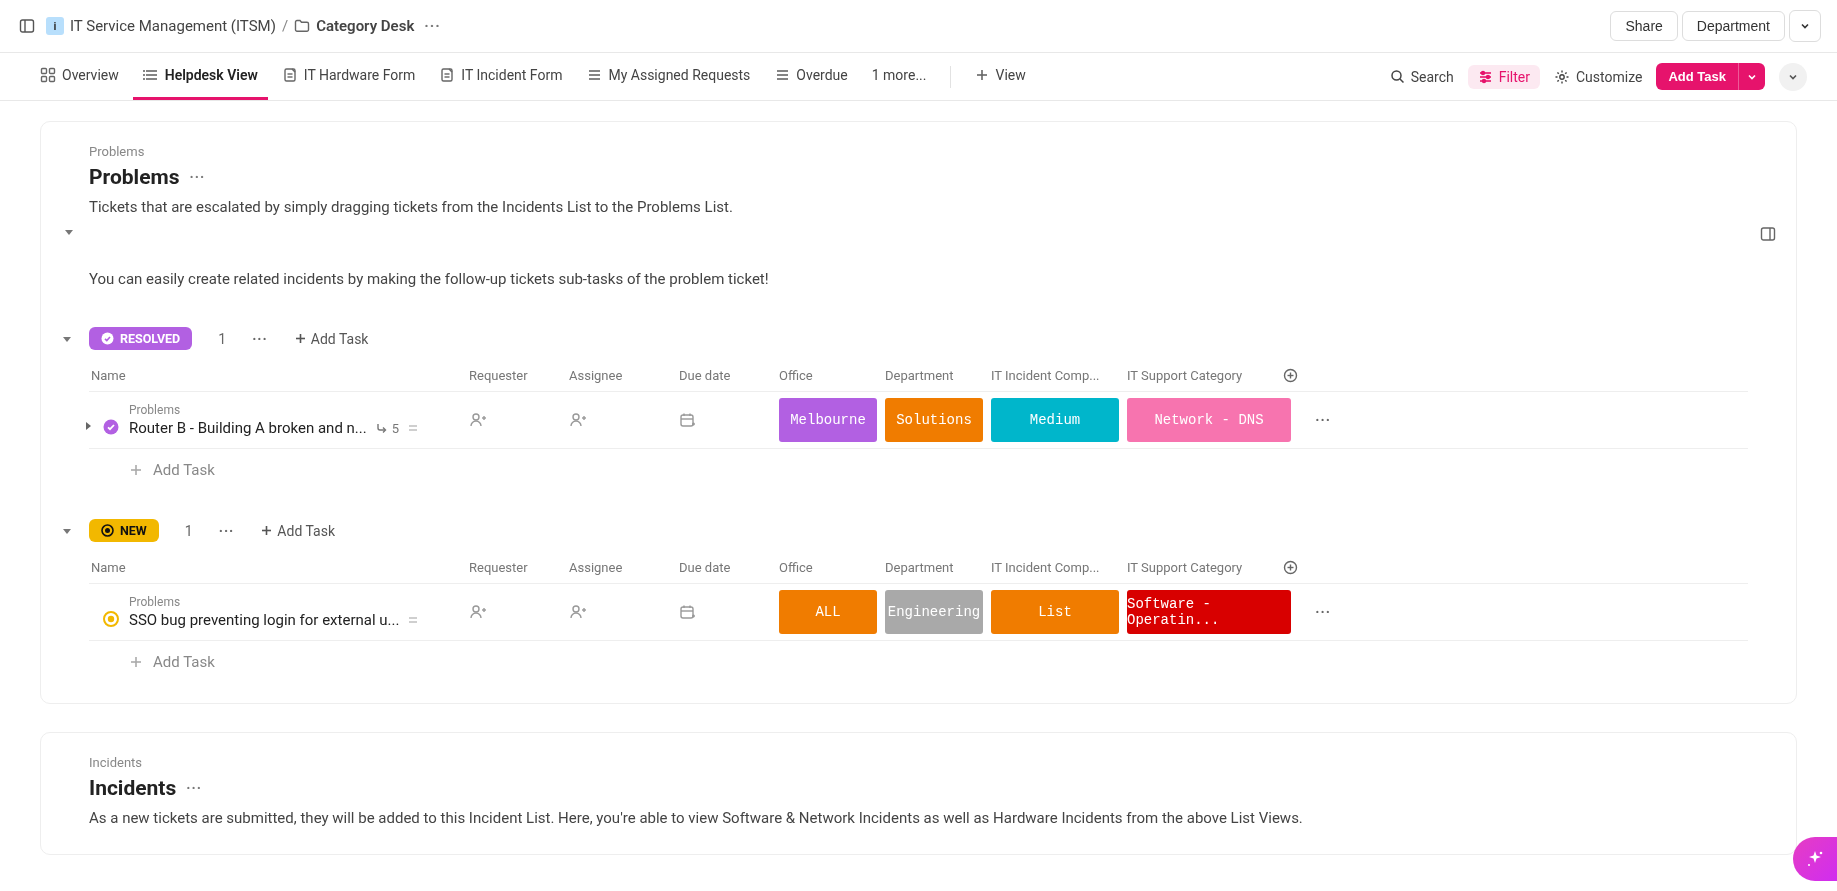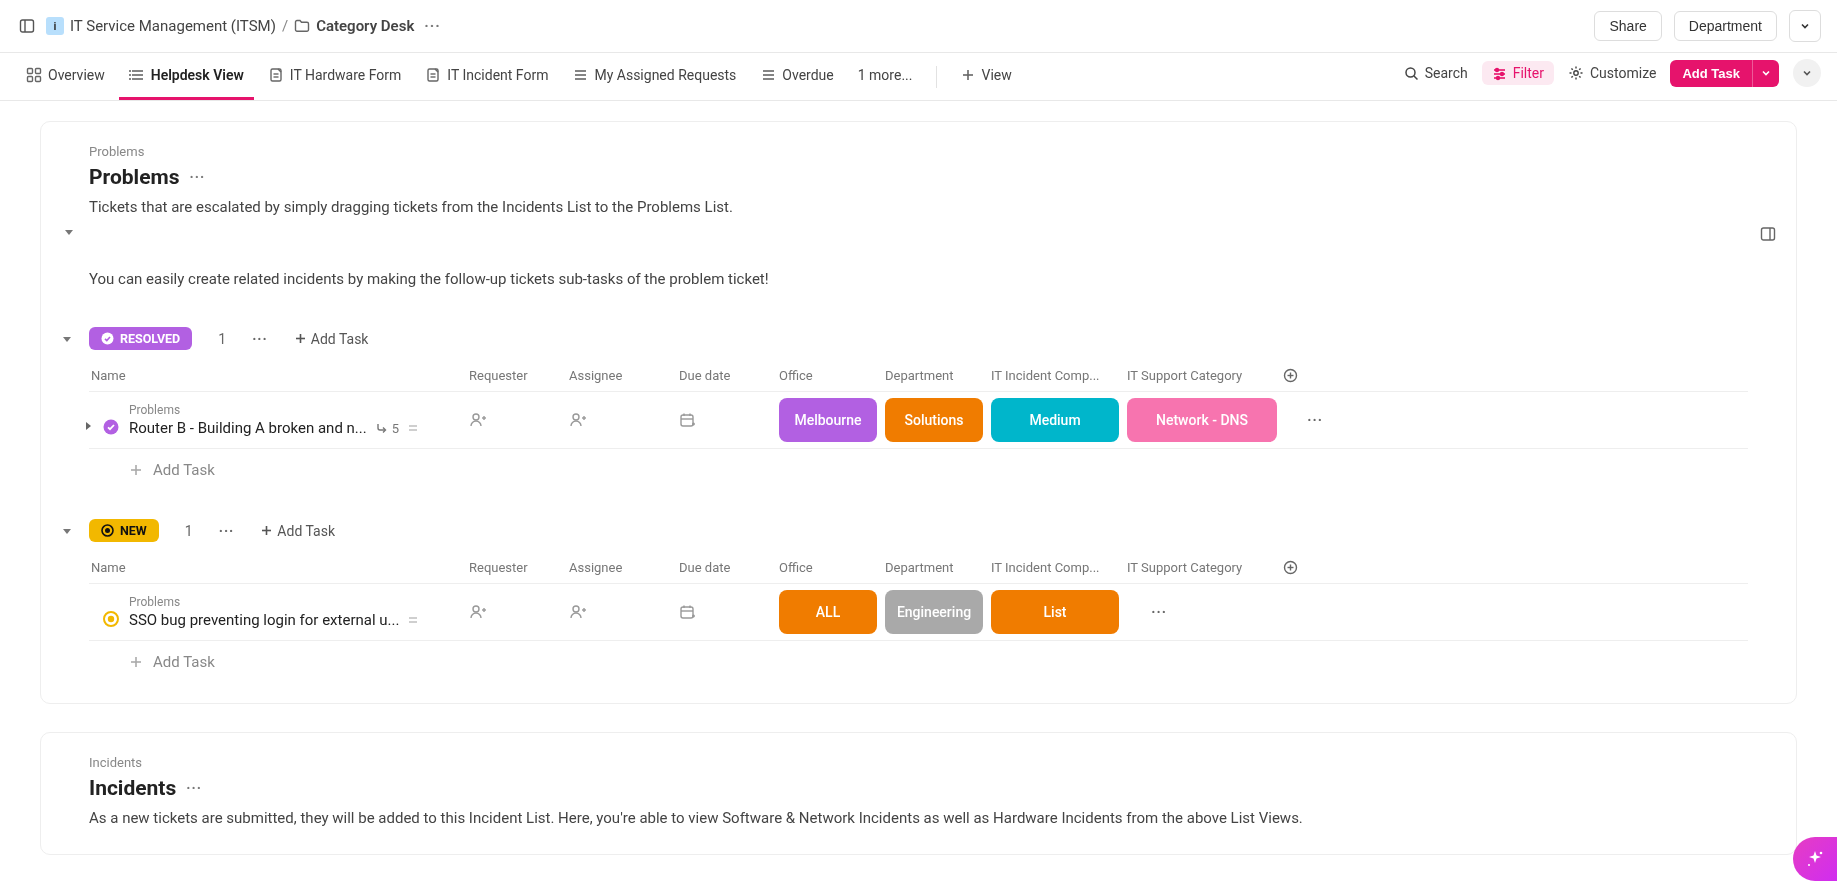--- a/index.html
+++ b/index.html
@@ -1,31 +1,31 @@
 <!DOCTYPE html>
 <html><head>
 <meta charset="utf-8">
 <style>
 * { box-sizing: border-box; margin: 0; padding: 0; }
 body { font-family: -apple-system, BlinkMacSystemFont, "Segoe UI", Roboto, sans-serif; background: #fff; color: #333; font-size: 14px; }
 
 
 .topbar { display: flex; align-items: center; padding: 10px 16px; border-bottom: 1px solid #e8e8e8; }
 .topbar-left { display: flex; align-items: center; gap: 8px; flex: 1; }
-.topbar-right { display: flex; align-items: center; gap: 12px; }
+.topbar-right { display: flex; align-items: center; gap: 4px; }
 .icon-btn { width: 22px; height: 22px; display: inline-flex; align-items: center; justify-content: center; color: #555; }
 .breadcrumb { display: flex; align-items: center; gap: 6px; color: #444; font-size: 15px; }
 .breadcrumb .folder-icon { color: #666; }
 .breadcrumb .info-icon { width:18px; height:18px; background:#B8DFFC; border-radius:3px; display:inline-flex; align-items:center; justify-content:center; font-weight:700; font-size:11px; color:#333; }
 .breadcrumb .sep { color: #888; }
 .btn { border: 1px solid #ddd; border-radius: 6px; padding: 6px 14px; background:#fff; font-size:14px; color:#333; cursor:pointer; display:inline-flex; align-items:center; gap:6px; }
 .btn-small-chevron { border:1px solid #ddd; border-radius:6px; width:32px; height:32px; display:inline-flex; align-items:center; justify-content:center; }
 
 
-.tabbar { display:flex; align-items:flex-start; border-bottom:1px solid #e8e8e8; padding: 0 16px; }
+.tabbar { display:flex; align-items:center; border-bottom:1px solid #e8e8e8; padding: 0 30px; }
 .tabbar-left { display:flex; align-items:center; gap: 4px; flex:1; }
 .tab { display:flex; align-items:center; gap:6px; padding: 14px 10px; color:#444; font-size:14px; cursor:pointer; border-bottom: 3px solid transparent; }
 .tab.active { border-bottom-color:#E6136C; font-weight:600; color:#222; }
 .tab svg, .tab .tab-icon { color:#666; }
 .tabbar-right { display:flex; align-items:center; gap: 14px; padding: 6px 0; }
 .tool { display:flex; align-items:center; gap:6px; color:#444; font-size:14px; cursor:pointer; }
 .tool.filter { color:#E6136C; background:#FCE9F1; padding:4px 10px; border-radius:6px; }
 .add-task-btn { background:#E6136C; color:#fff; border:none; border-radius:6px 0 0 6px; padding:6px 12px; font-size:13px; font-weight:600; cursor:pointer; }
 .add-task-drop { background:#E6136C; color:#fff; border:none; border-left:1px solid rgba(255,255,255,.3); border-radius:0 6px 6px 0; padding:6px 8px; cursor:pointer; }
 .round-more { width:28px; height:28px; border-radius:50%; background:#f1f1f1; display:inline-flex; align-items:center; justify-content:center; color:#555; }
@@ -70,22 +70,22 @@
 .row-name .expand-caret { position:absolute; left:-6px; top:18px; color:#666; }
 .row-name .status-dot { position:absolute; left:14px; top:16px; width:16px; height:16px; }
 .row-parent { font-size:12px; color:#888; }
 .row-title { font-size:15px; color:#222; }
 .row-title-wrap { display:flex; align-items:center; gap:8px; }
 .subtask-count { display:inline-flex; align-items:center; gap:4px; font-size:13px; color:#777; }
 .handle-icon { color:#bbb; }
 
 .cell-icon { color:#999; }
 
-.tag { display:inline-flex; align-items:center; justify-content:center; height:44px; width:98px; color:#fff; font-size:14px; font-weight:500; border-radius:8px; }
-.tag-wide { width: 150px; }
+.tag { display:inline-flex; align-items:center; justify-content:center; height:44px; width:98px; color:#fff; font-size:14px; font-weight:500; border-radius:3px;font-family:Liberation Mono, monospace; }
+.tag-wide { width: 164px; }
 .tag-medwide { width: 128px; }
 
 .row-actions { color:#666; font-weight:700; letter-spacing:1px; padding-left: 12px; }
 
 .add-row { display:flex; align-items:center; gap:10px; padding: 12px 0 4px 40px; color:#888; font-size:15px; }
 .add-row .plus { color:#aaa; }
 
 .ai-fab { position:fixed; right:0; bottom:10px; width:44px; height:44px; border-radius:50% 0 0 50%; background: linear-gradient(135deg,#E63DC3,#D02DF0); display:flex; align-items:center; justify-content:center; color:#fff; }
 
 svg { display:block; }
@@ -489,20 +489,23 @@
           </div>
           <div class="col-office">
             <span class="tag" style="background:#F07C00">ALL</span>
           </div>
           <div class="col-dept">
             <span class="tag" style="background:#A9A9A9">Engineering</span>
           </div>
           <div class="col-comp">
             <span class="tag tag-medwide" style="background:#F07C00">List</span>
           </div>
+          <div class="col-cat">
+            <span class="tag tag-wide" style="background:#D80000">Software - Operatin...</span>
+          </div>
           <div class="col-add row-actions">···</div>
         </div>
 
         <div class="add-row">
           <span class="plus">
             <svg width="14" height="14" viewBox="0 0 14 14" fill="none" stroke="currentColor" stroke-width="1.6">
                 <line x1="7" y1="2" x2="7" y2="12"></line>
                 <line x1="2" y1="7" x2="12" y2="7"></line>
               </svg>
           </span>

